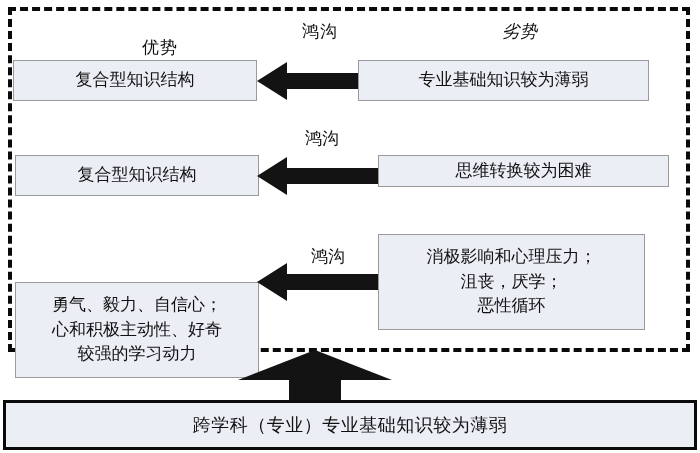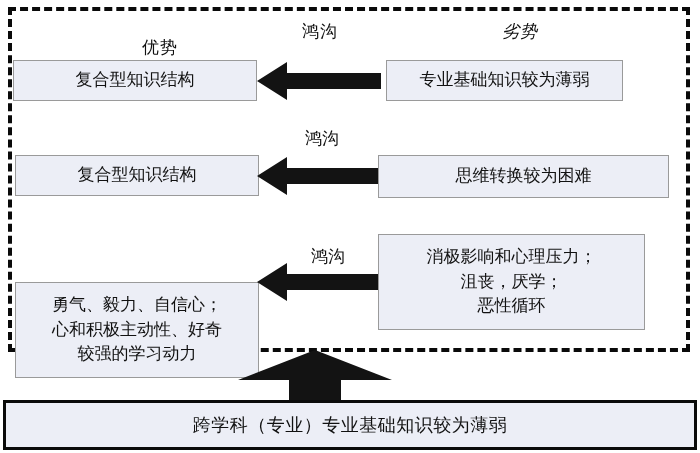--- a/index.html
+++ b/index.html
@@ -52,23 +52,23 @@
     text-align: center;
     font-size: 17px;
     color: #111111;
     line-height: 1.45;
     padding: 2px 6px;
   }
   .box .lines { display: block; }
   .box .lines span { display: block; white-space: nowrap; }
 
   .box-l1 { left: 13px;  top: 60px;  width: 244px; height: 41px; }
-  .box-r1 { left: 386px; top: 60px;  width: 237px; height: 41px; }
+  .box-r1 { left: 358px; top: 60px;  width: 291px; height: 41px; }
   .box-l2 { left: 15px;  top: 155px; width: 244px; height: 41px; }
-  .box-r2 { left: 378px; top: 155px; width: 291px; height: 43px; justify-content: center; }
+  .box-r2 { left: 378px; top: 155px; width: 291px; height: 32px; justify-content: center; }
   .box-l3 { left: 15px;  top: 234px; width: 244px; height: 96px; margin-top: 48px; }
   .box-r3 { left: 378px; top: 234px; width: 267px; height: 96px; }
 
   
   .gap-label {
     position: absolute;
     font-size: 17px;
     color: #101010;
     text-align: center;
     white-space: nowrap;

